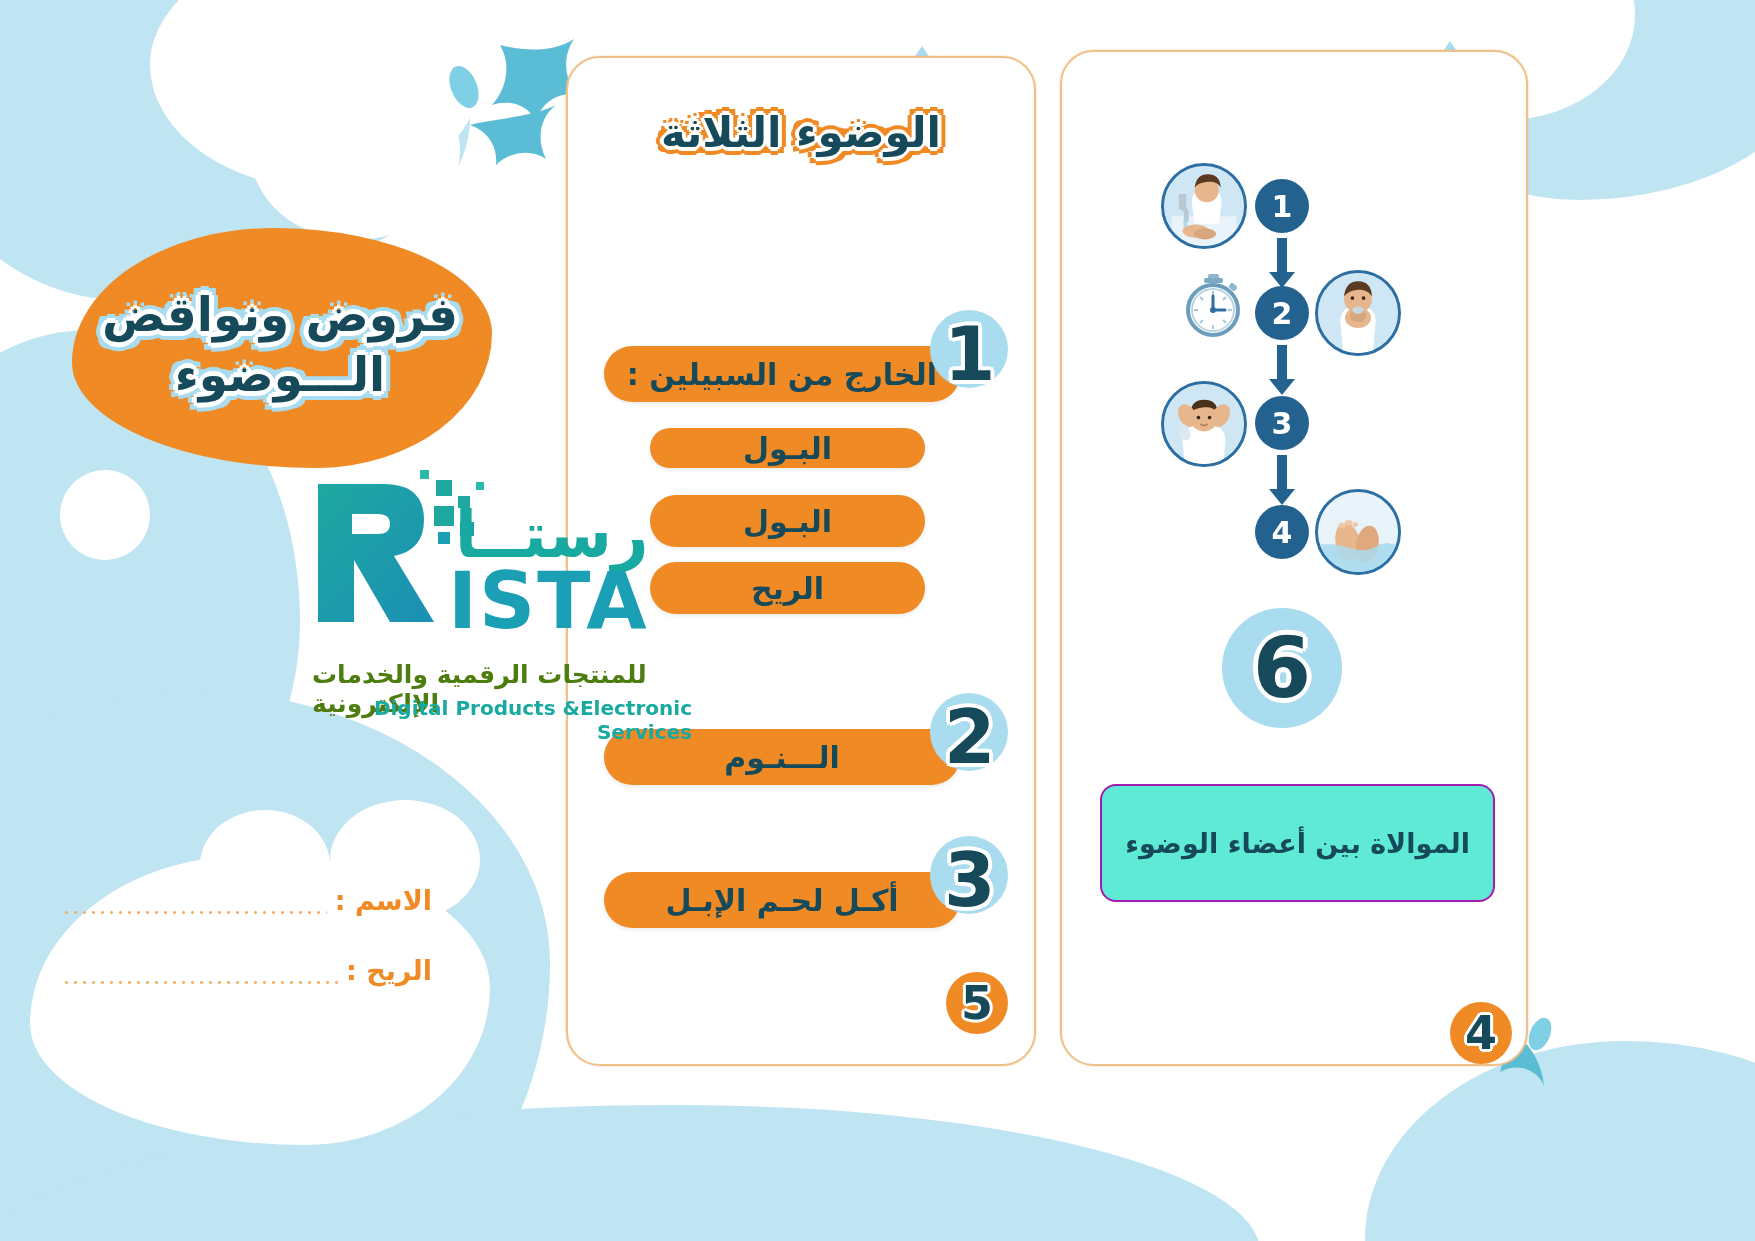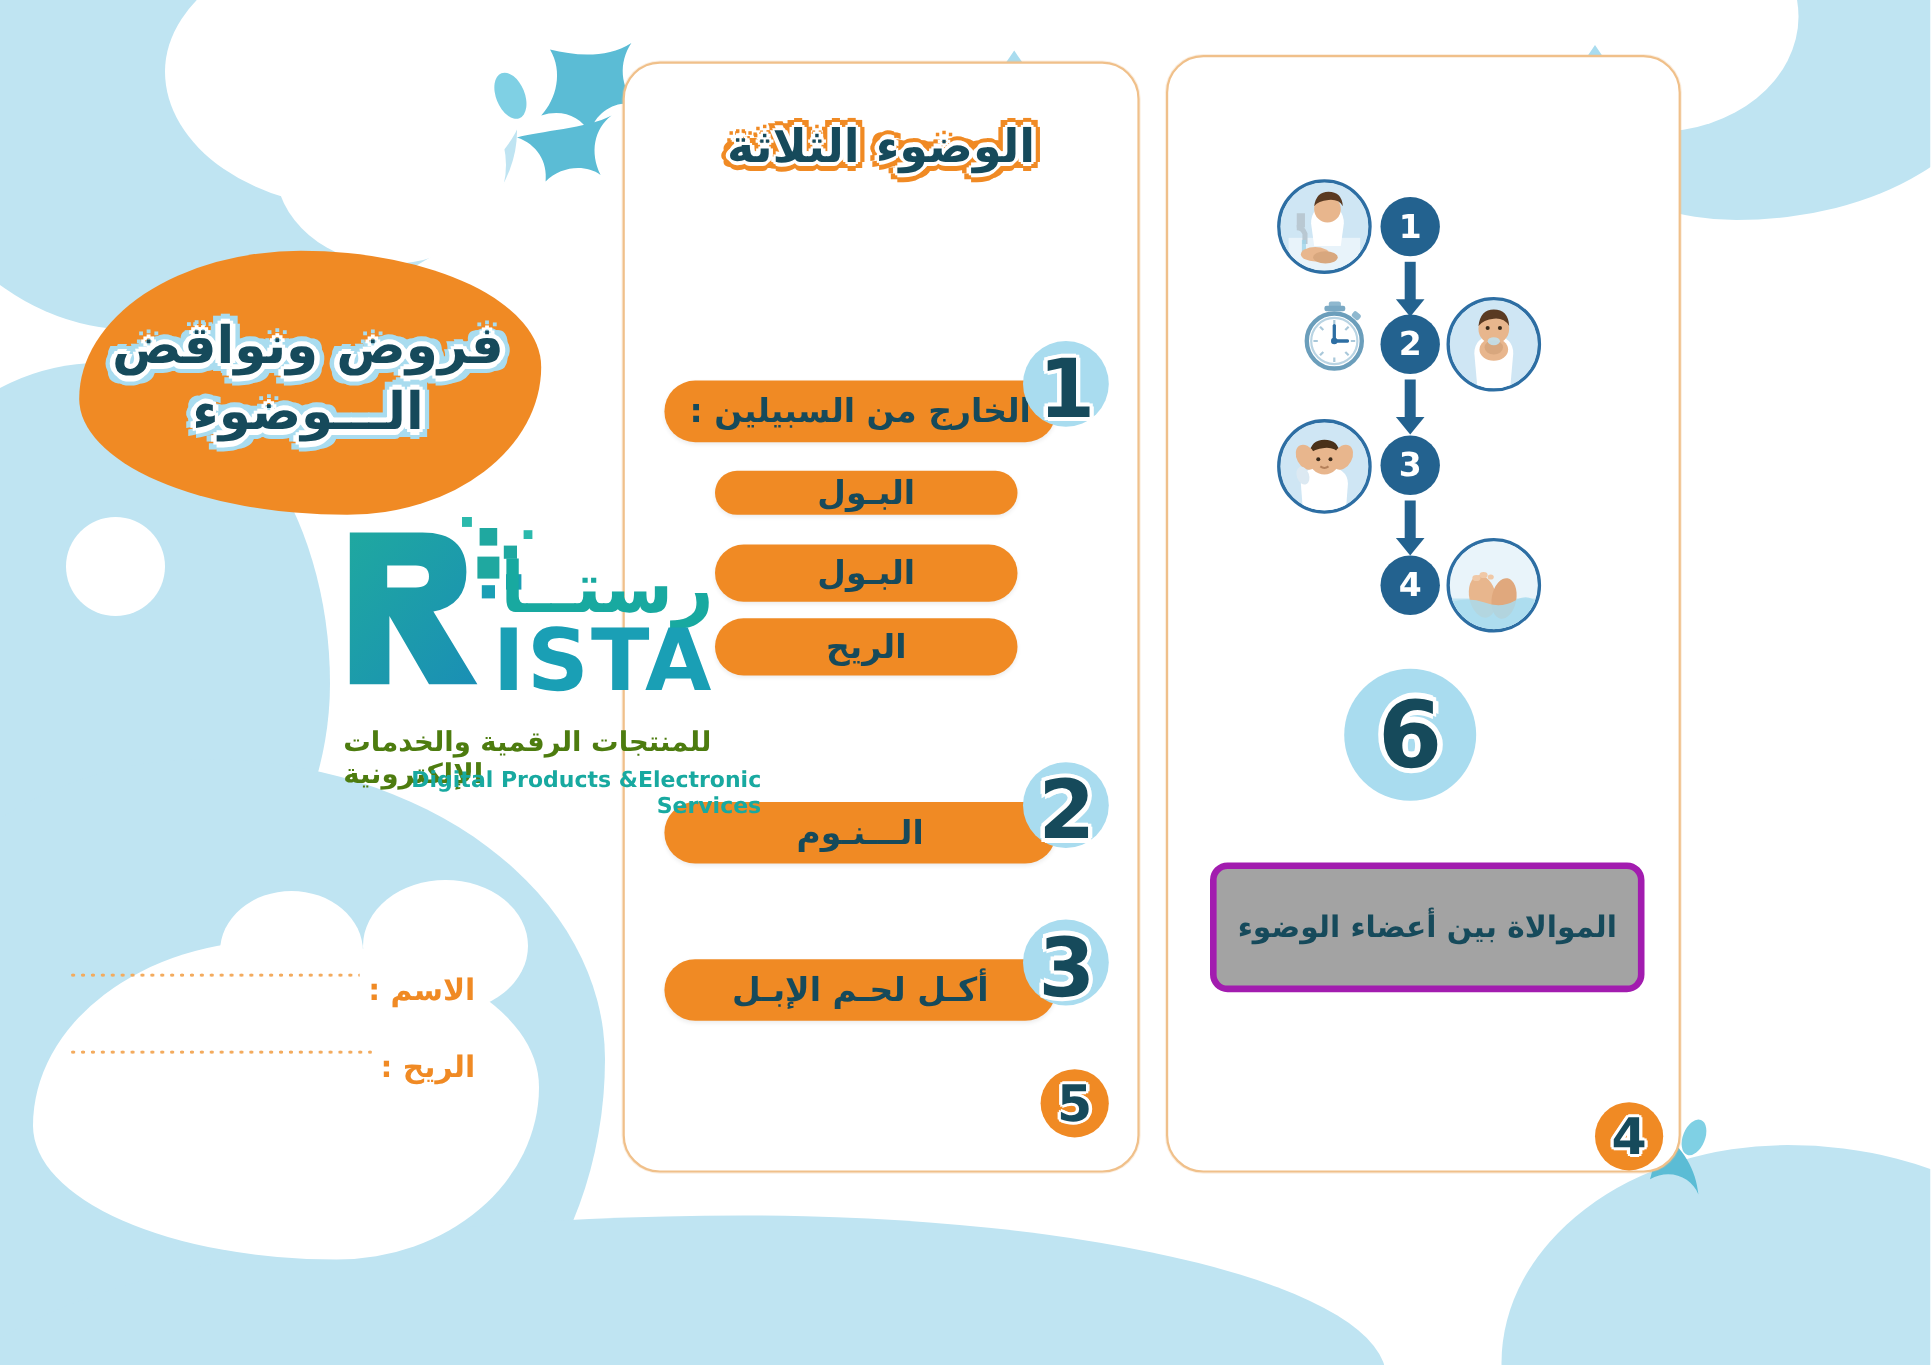--- a/index.html
+++ b/index.html
@@ -122,21 +122,21 @@
       -9px  0   0 #a9dcef,  9px  0   0 #a9dcef,
        0   -9px 0 #a9dcef,  0    9px 0 #a9dcef;
   }
   #main-title .tline { display: block; }
 
   
   .field-row {
     position: absolute;
     direction: rtl;
     display: flex;
-    align-items: flex-start;
+    align-items: flex-end;
     width: 370px;
     font-size: 27px;
     font-weight: bold;
     color: #f08a24;
   }
   #field-name  { left: 62px; top: 885px; }
   #field-class { left: 62px; top: 955px; }
   .field-label { white-space: nowrap; margin-left: 8px; }
   .field-dots {
     flex: 1;
@@ -331,23 +331,23 @@
       -3px -3px 0 #ffffff, 3px -3px 0 #ffffff,
       -3px  3px 0 #ffffff, 3px  3px 0 #ffffff,
       -5px 0 0 #ffffff, 5px 0 0 #ffffff, 0 -5px 0 #ffffff, 0 5px 0 #ffffff;
   }
 
   
   #muwalat-box {
     position: absolute;
     left: 1100px; top: 784px;
     width: 395px; height: 118px;
-    border: 6px solid #a21caf;
+    border: 2px solid #a21caf;
     border-radius: 16px;
-    background: #a3a3a3;
+    background: #5eead4;
     display: flex; align-items: center; justify-content: center;
     direction: rtl;
   }
   #muwalat-text {
     font-size: 27px;
     font-weight: bold;
     color: #164a5b;
   }
 
   

